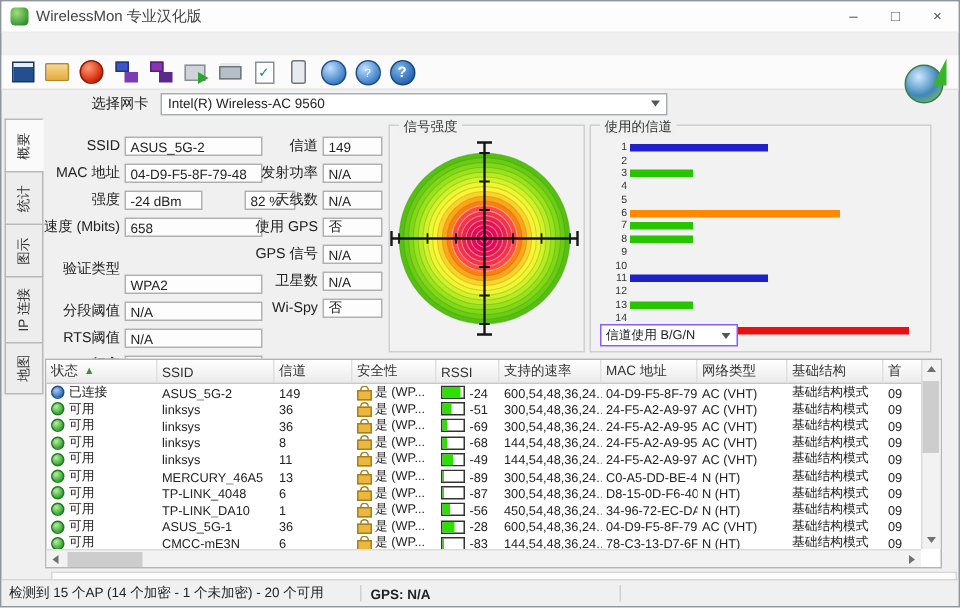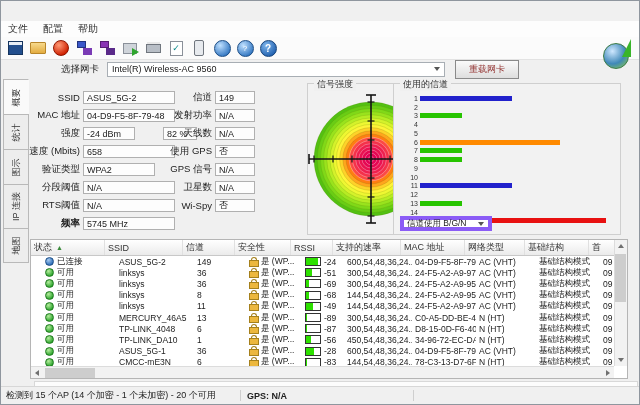--- a/index.html
+++ b/index.html
@@ -77,41 +77,41 @@
   .vtab-label{transform:rotate(-90deg);white-space:nowrap;font-size:9px;color:#333;}
   .frow{display:flex;align-items:center;margin-bottom:5px;}
   .flabel{text-align:right;font-size:9.5px;color:#222;flex:none;margin-right:3px;}
   .fbox{background:#fdfdfd;border:1px solid #b0b0b0;height:13px;font-size:9px;
     padding:0 3px;display:inline-flex;align-items:center;box-sizing:border-box;flex:none;color:#222;}
   .fbox2{margin-left:5px;}
   .fields-left{position:absolute;left:3px;top:13px;width:176px;}
   .fields-mid{position:absolute;left:143px;top:13px;width:116px;}
   .group{position:absolute;top:5px;height:152px;border:1px solid #cfcfcf;background:#f2f2f2;box-sizing:border-box;}
   .group-title{position:absolute;top:-6px;left:6px;font-size:9px;color:#333;background:#f0f0f0;padding:0 3px;}
-  .radar-group{left:258px;width:131px;margin-left:48px;}
+  .radar-group{left:258px;width:131px;}
   .channel-group{left:392px;width:228px;}
   #radar-svg{position:absolute;left:0;top:3px;}
   .channel-rows{position:absolute;left:4px;right:8px;top:10px;}
   .chrow{display:flex;align-items:center;height:8.75px;}
   .chlabel{width:20px;text-align:right;font-size:7px;color:#333;margin-right:2px;flex:none;}
   .chtrack{flex:1;height:5px;position:relative;}
   .chbar{height:5px;}
   .ch-dropdown{position:absolute;left:6px;bottom:3px;width:92px;height:15px;background:#fff;
-    border:4px solid #8b5cf6;display:flex;align-items:center;font-size:8.5px;
+    border:1px solid #8b5cf6;display:flex;align-items:center;font-size:8.5px;
     padding-left:3px;box-sizing:border-box;}
   
   .aptable{position:absolute;top:238px;left:29px;width:598px;height:140px;background:#fff;
     border:1px solid #b5b5b5;box-sizing:border-box;}
   .thead,.trow{display:grid;grid-template-columns:74px 78px 52px 56px 42px 68px 64px 60px 64px 27px;}
   .thead{height:15px;background:linear-gradient(#ffffff,#ebebeb);border-bottom:1px solid #c8c8c8;}
   .thc{display:flex;align-items:center;padding-left:3px;font-size:9px;color:#333;
     border-right:1px solid #e0e0e0;overflow:hidden;white-space:nowrap;}
   .sort{color:#3c8c3c;font-size:7px;margin-left:4px;}
   .tbody{height:112px;overflow:hidden;}
-  .trow{height:11.2px;align-items:center;padding-left:11px;}
+  .trow{height:11.2px;align-items:center;}
   .tc{font-size:8.5px;padding-left:3px;overflow:hidden;white-space:nowrap;display:flex;
     align-items:center;color:#222;}
   .stdot{width:9px;height:9px;border-radius:50%;margin-right:3px;flex:none;box-sizing:border-box;}
   .stdot.blue{background:radial-gradient(circle at 35% 30%,#a8ccf0,#2b6cb8 75%);border:1px solid #1d4e86;}
   .stdot.green{background:radial-gradient(circle at 35% 30%,#b8eea0,#2da52d 75%);border:1px solid #1e7a1e;}
   .lock{width:9px;height:10px;position:relative;margin-right:3px;flex:none;}
   .lock::before{content:"";position:absolute;top:0;left:2px;width:4px;height:4px;
     border:1px solid #a5801c;border-bottom:none;border-radius:3px 3px 0 0;}
   .lock::after{content:"";position:absolute;bottom:0;left:0;width:8px;height:5px;
     background:#ecb73d;border:1px solid #a5801c;box-sizing:content-box;}
@@ -136,26 +136,30 @@
     border-top:1px solid #d7d7d7;display:flex;align-items:center;padding-left:5px;font-size:9px;color:#222;}
   .sb-sep{width:1px;height:11px;background:#cfcfcf;margin:0 6px;flex:none;}
   .sb-ap{min-width:228px;}
   .sb-gps{min-width:160px;font-weight:bold;}
 </style>
 </head>
 <body>
 
 <div class="window" data-name="wirelessmon-window">
 
-
-  <div class="menubar" id="menubar" data-name="menubar">
-      <span class="menu-item" data-name="menu-item-file">文件</span>
-      <span class="menu-item" data-name="menu-item-config">配置</span>
-      <span class="menu-item" data-name="menu-item-help">帮助</span>
+  <div class="titlebar" data-name="titlebar">
+    <span class="app-icon" data-name="app-icon"></span>
+    <span class="title-text" data-name="window-title">WirelessMon 专业汉化版</span>
+    <div class="win-buttons" data-name="window-controls">
+      <span class="win-btn" data-name="minimize-button">–</span>
+      <span class="win-btn" data-name="maximize-button">□</span>
+      <span class="win-btn" data-name="close-button">×</span>
     </div>
+  </div>
+
 
   <div class="toolbar" id="toolbar" data-name="toolbar">
       <span class="tbi" data-name="save-icon"></span>
       <span class="tbi" data-name="open-folder-icon"></span>
       <span class="tbi" data-name="stop-record-icon"></span>
       <span class="tbi" data-name="network-pair-blue-icon"></span>
       <span class="tbi" data-name="network-pair-purple-icon"></span>
       <span class="tbi" data-name="export-green-arrow-icon"></span>
       <span class="tbi" data-name="printer-icon"></span>
       <span class="tbi" data-name="checklist-icon"></span>
@@ -164,21 +168,20 @@
       <span class="tbi" data-name="globe-question-icon"></span>
       <span class="tbi" data-name="help-icon"></span>
     </div>
 
   <div class="adapter-row" data-name="adapter-row">
     <span class="adapter-label" data-name="adapter-label">选择网卡</span>
     <div class="combo" data-name="adapter-select">
       <span data-name="adapter-selected-value">Intel(R) Wireless-AC 9560</span>
       <span class="caret" data-name="chevron-down-icon"></span>
     </div>
-    <div class="reload-btn" data-name="reload-adapter-button">重载网卡</div>
   </div>
 
   <span class="logo" data-name="wirelessmon-logo"></span>
 
   <div class="upper" data-name="summary-panel">
     <div class="tabstrip" id="tabstrip" data-name="side-tabstrip">
         <div class="vtab sel" data-name="tab-summary">
           <span class="vtab-label" data-name="tab-label">概要</span>
         </div>
         <div class="vtab" data-name="tab-statistics">
@@ -208,21 +211,21 @@
           <span class="flabel" data-name="field-label" style="width: 76px;">强度</span>
           <span class="fbox" data-name="field-value" style="width: 52px;">-24 dBm</span>
           <span class="fbox fbox2" data-name="field-value-secondary" style="width: 34px; margin-left: 28px;">82 %</span>
         </div>
         <div class="frow" data-name="field-row">
           <span class="flabel" data-name="field-label" style="width: 76px;">速度 (Mbits)</span>
           <span class="fbox" data-name="field-value" style="width: 92px;">658</span>
         </div>
         <div class="frow" data-name="field-row">
           <span class="flabel" data-name="field-label" style="width: 76px;">验证类型</span>
-          <span class="fbox" data-name="field-value" style="width: 72px;">WPA2</span>
+          <span class="fbox" data-name="field-value" style="width: 92px; margin-top: 20px;">WPA2</span>
         </div>
         <div class="frow" data-name="field-row">
           <span class="flabel" data-name="field-label" style="width: 76px;">分段阈值</span>
           <span class="fbox" data-name="field-value" style="width: 92px;">N/A</span>
         </div>
         <div class="frow" data-name="field-row">
           <span class="flabel" data-name="field-label" style="width: 76px;">RTS阈值</span>
           <span class="fbox" data-name="field-value" style="width: 92px;">N/A</span>
         </div>
         <div class="frow" data-name="field-row">

